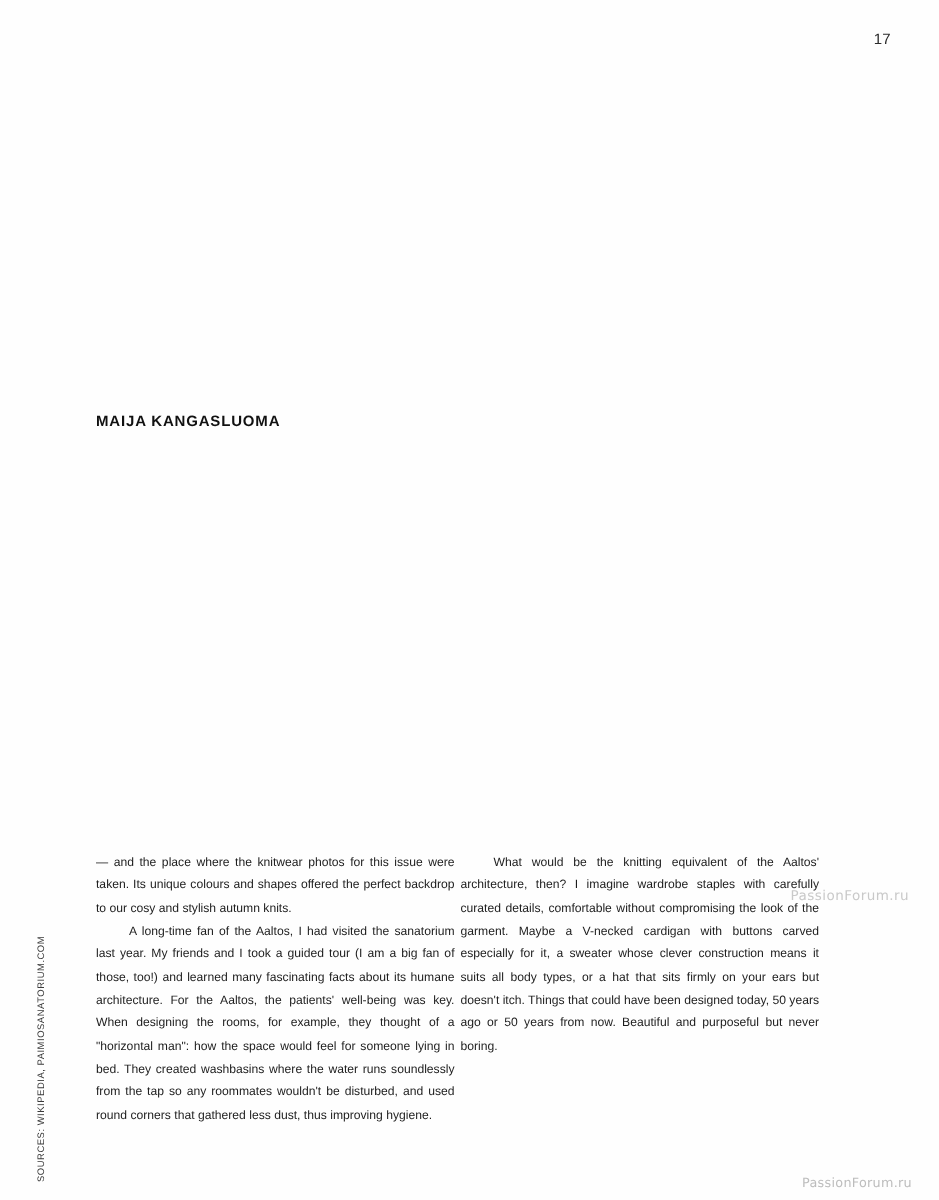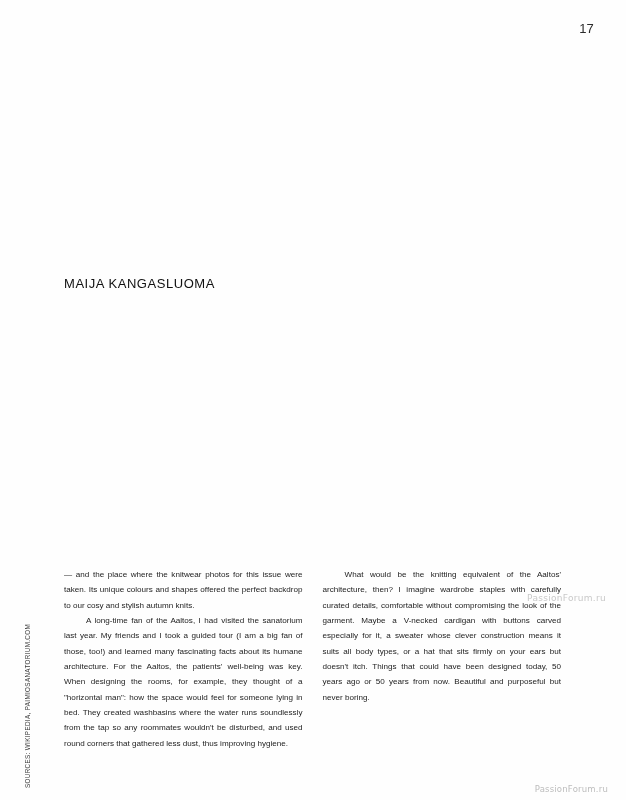--- a/index.html
+++ b/index.html
@@ -20,30 +20,30 @@
     top: 0; left: 0;
     width: 626px;
     height: 800px;
     background: #fefefe;
     box-sizing: border-box;
   }
   .page-number {
     position: absolute;
     top: 21px;
     right: 32px;
-    font-size: 13px;
+    font-size: 10px;
     color: #2b2b2b;
     letter-spacing: 0.2px;
   }
   .byline {
     position: absolute;
     top: 276px;
     left: 64px;
-    font-size: 13px;
-    font-weight: normal;
+    font-size: 10px;
+    font-weight: bold;
     letter-spacing: 0.55px;
     color: #111;
     text-align: right;
   }
   .sources {
     position: absolute;
     left: 31px;
     bottom: 12px;
     transform-origin: left bottom;
     transform: rotate(-90deg);
@@ -51,21 +51,21 @@
     font-size: 6.3px;
     letter-spacing: 0.35px;
     color: #3a3a3a;
   }
   .columns {
     position: absolute;
     top: 567px;
     left: 64px;
     width: 497px;
     display: flex;
-    gap: 20px;
+    gap: 4px;
   }
   .col {
     width: 239px;
   }
   .col p {
     margin: 0;
     font-size: 8.1px;
     line-height: 15.35px;
     text-align: justify;
     color: #1c1c1c;

